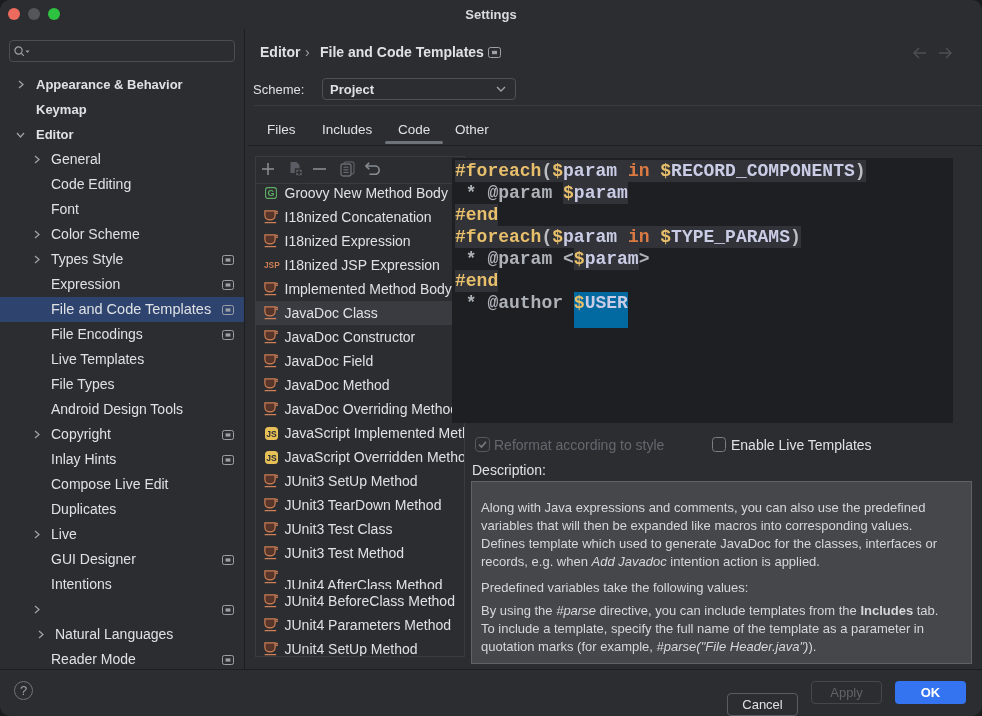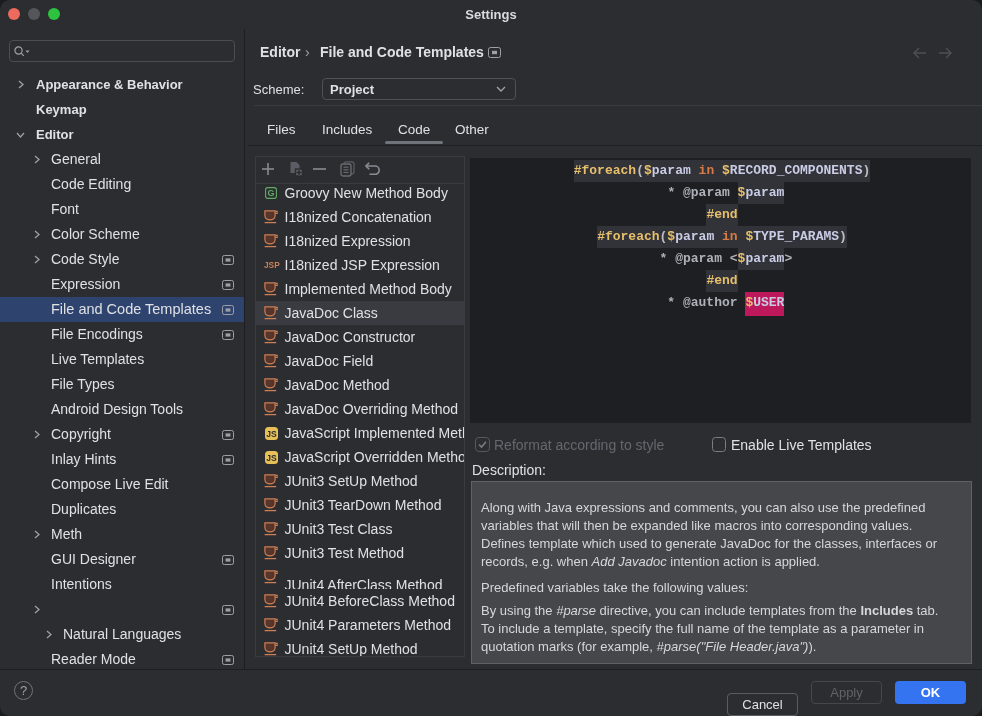--- a/index.html
+++ b/index.html
@@ -59,21 +59,21 @@
       <div class="row" style="left:0;top:222px;width:244px;">
         <svg style="left:31px;position:absolute;top:7px;" width="11" height="11" viewBox="0 0 11 11">
           <path d="M4 2 L8 5.5 L4 9" fill="none" stroke="#9da0a7" stroke-width="1.3"></path>
         </svg>
         <span style="position:absolute;left:51px;">Color Scheme</span>
       </div>
       <div class="row" style="left:0;top:247px;width:244px;">
         <svg style="left:31px;position:absolute;top:7px;" width="11" height="11" viewBox="0 0 11 11">
           <path d="M4 2 L8 5.5 L4 9" fill="none" stroke="#9da0a7" stroke-width="1.3"></path>
         </svg>
-        <span style="position:absolute;left:51px;">Code Style</span>
+        <span style="position:absolute;left:51px;">Types Style</span>
         <svg style="position:absolute;left:222px;top:7.5px;" width="12" height="10" viewBox="0 0 12 10">
           <rect x="0.5" y="0.5" width="11" height="9" rx="1.8" fill="none" stroke="#9da0a7"></rect>
           <rect x="3.6" y="3.4" width="4.8" height="3.2" fill="#9da0a7"></rect>
         </svg>
       </div>
       <div class="row" style="left:0;top:272px;width:244px;">
         <span style="position:absolute;left:51px;">Expression</span>
         <svg style="position:absolute;left:222px;top:7.5px;" width="12" height="10" viewBox="0 0 12 10">
           <rect x="0.5" y="0.5" width="11" height="9" rx="1.8" fill="none" stroke="#9da0a7"></rect>
           <rect x="3.6" y="3.4" width="4.8" height="3.2" fill="#9da0a7"></rect>
@@ -122,42 +122,42 @@
       <div class="row" style="left:0;top:472px;width:244px;">
         <span style="position:absolute;left:51px;">Compose Live Edit</span>
       </div>
       <div class="row" style="left:0;top:497px;width:244px;">
         <span style="position:absolute;left:51px;">Duplicates</span>
       </div>
       <div class="row" style="left:0;top:522px;width:244px;">
         <svg style="left:31px;position:absolute;top:7px;" width="11" height="11" viewBox="0 0 11 11">
           <path d="M4 2 L8 5.5 L4 9" fill="none" stroke="#9da0a7" stroke-width="1.3"></path>
         </svg>
-        <span style="position:absolute;left:51px;">Meth</span>
+        <span style="position:absolute;left:51px;">Live</span>
       </div>
       <div class="row" style="left:0;top:547px;width:244px;">
         <span style="position:absolute;left:51px;">GUI Designer</span>
         <svg style="position:absolute;left:222px;top:7.5px;" width="12" height="10" viewBox="0 0 12 10">
           <rect x="0.5" y="0.5" width="11" height="9" rx="1.8" fill="none" stroke="#9da0a7"></rect>
           <rect x="3.6" y="3.4" width="4.8" height="3.2" fill="#9da0a7"></rect>
         </svg>
       </div>
       <div class="row" style="left:0;top:572px;width:244px;">
         <span style="position:absolute;left:51px;">Intentions</span>
       </div>
       <div class="row" style="left:0;top:597px;width:244px;">
         <svg style="left:31px;position:absolute;top:7px;" width="11" height="11" viewBox="0 0 11 11">
           <path d="M4 2 L8 5.5 L4 9" fill="none" stroke="#9da0a7" stroke-width="1.3"></path>
         </svg>
         <svg style="position:absolute;left:222px;top:7.5px;" width="12" height="10" viewBox="0 0 12 10">
           <rect x="0.5" y="0.5" width="11" height="9" rx="1.8" fill="none" stroke="#9da0a7"></rect>
           <rect x="3.6" y="3.4" width="4.8" height="3.2" fill="#9da0a7"></rect>
         </svg>
       </div>
-      <div class="row" style="left:12px;top:622px;width:244px;">
+      <div class="row" style="left:4px;top:622px;width:244px;">
         <svg style="left:31px;position:absolute;top:7px;" width="11" height="11" viewBox="0 0 11 11">
           <path d="M4 2 L8 5.5 L4 9" fill="none" stroke="#9da0a7" stroke-width="1.3"></path>
         </svg>
         <span style="position:absolute;left:51px;">Natural Languages</span>
       </div>
       <div class="row" style="left:0;top:647px;width:244px;">
         <span style="position:absolute;left:51px;">Reader Mode</span>
         <svg style="position:absolute;left:222px;top:7.5px;" width="12" height="10" viewBox="0 0 12 10">
           <rect x="0.5" y="0.5" width="11" height="9" rx="1.8" fill="none" stroke="#9da0a7"></rect>
           <rect x="3.6" y="3.4" width="4.8" height="3.2" fill="#9da0a7"></rect>
@@ -353,29 +353,29 @@
           <svg style="position:absolute;left:8px;top:4.5px;" width="14" height="14" viewBox="0 0 14 14">
             <path d="M0.9 0.9 h10.2 v4.6 c0 2.7 -2.3 4.4 -5.1 4.4 c-2.8 0 -5.1 -1.7 -5.1 -4.4 z" fill="#57352a" stroke="#cd7e55" stroke-width="1.2"></path>
             <path d="M11.3 1.4 h1.9 v2.1 h-1.9" fill="none" stroke="#cd7e55" stroke-width="1.1"></path>
             <line x1="0.6" y1="12.6" x2="12.2" y2="12.6" stroke="#cd7e55" stroke-width="1.3"></line>
           </svg>
           <span style="position:absolute;left:28.5px;">JUnit4 SetUp Method</span>
         </div>
       </div>
   </div>
 
-  <div class="abs mono" style="left:470px;top:158px;width:501px;height:265px;background:#1e1f22;font-size:13px;font-weight:bold;text-align:center;">
+  <div class="abs mono" style="left:452px;top:158px;width:501px;height:265px;background:#1e1f22;font-size:18px;font-weight:bold;">
     <div id="code" style="padding:2px 0 0 3px;">
         <div style="height:22px;line-height:22px;white-space:pre;"><span style="background:#313339;display:inline-block;height:22px;"><span style="color:#e8bf6a">#foreach</span><span style="color:#bcbec4">(</span><span style="color:#e8bf6a">$</span><span style="color:#c9cce4">param</span><span style="color:#adb1b8"> </span><span style="color:#da7a43">in</span><span style="color:#adb1b8"> </span><span style="color:#e8bf6a">$</span><span style="color:#c9cce4">RECORD_COMPONENTS</span><span style="color:#bcbec4">)</span></span></div>
         <div style="height:22px;line-height:22px;white-space:pre;"><span style="color:#adb1b8"> * @param </span><span style="background:#313339;display:inline-block;height:22px;"><span style="color:#e8bf6a">$</span><span style="color:#c9cce4">param</span></span></div>
         <div style="height:22px;line-height:22px;white-space:pre;"><span style="background:#313339;display:inline-block;height:22px;"><span style="color:#e8bf6a">#end</span></span></div>
         <div style="height:22px;line-height:22px;white-space:pre;"><span style="background:#313339;display:inline-block;height:22px;"><span style="color:#e8bf6a">#foreach</span><span style="color:#bcbec4">(</span><span style="color:#e8bf6a">$</span><span style="color:#c9cce4">param</span><span style="color:#adb1b8"> </span><span style="color:#da7a43">in</span><span style="color:#adb1b8"> </span><span style="color:#e8bf6a">$</span><span style="color:#c9cce4">TYPE_PARAMS</span><span style="color:#bcbec4">)</span></span></div>
         <div style="height:22px;line-height:22px;white-space:pre;"><span style="color:#adb1b8"> * @param &lt;</span><span style="background:#313339;display:inline-block;height:22px;"><span style="color:#e8bf6a">$</span><span style="color:#c9cce4">param</span></span><span style="color:#adb1b8">&gt;</span></div>
         <div style="height:22px;line-height:22px;white-space:pre;"><span style="background:#313339;display:inline-block;height:22px;"><span style="color:#e8bf6a">#end</span></span></div>
-        <div style="height:22px;line-height:22px;white-space:pre;"><span style="color:#adb1b8"> * @author </span><span style="background:#be185d;display:inline-block;height:24px;"><span style="color:#e8bf6a">$</span><span style="color:#c9cce4">USER</span></span></div>
+        <div style="height:22px;line-height:22px;white-space:pre;"><span style="color:#adb1b8"> * @author </span><span style="background:#0369a1;display:inline-block;height:36px;"><span style="color:#e8bf6a">$</span><span style="color:#c9cce4">USER</span></span></div>
       </div>
   </div>
 
   <div class="abs" style="left:475px;top:437px;width:15px;height:15px;border:1px solid #55585e;border-radius:4px;">
     <svg width="13" height="13" viewBox="0 0 13 13">
         <path d="M3 6.5 L5.5 9 L10 3.8" fill="none" stroke="#787c83" stroke-width="1.6"></path>
       </svg>
   </div>
   <div class="abs" style="left:494px;top:437px;font-size:14px;color:#64686f;">Reformat according to style</div>
   <div class="abs" style="left:711.5px;top:437px;width:14.5px;height:14.5px;border:1.5px solid #7a7e85;border-radius:3.5px;"></div>

